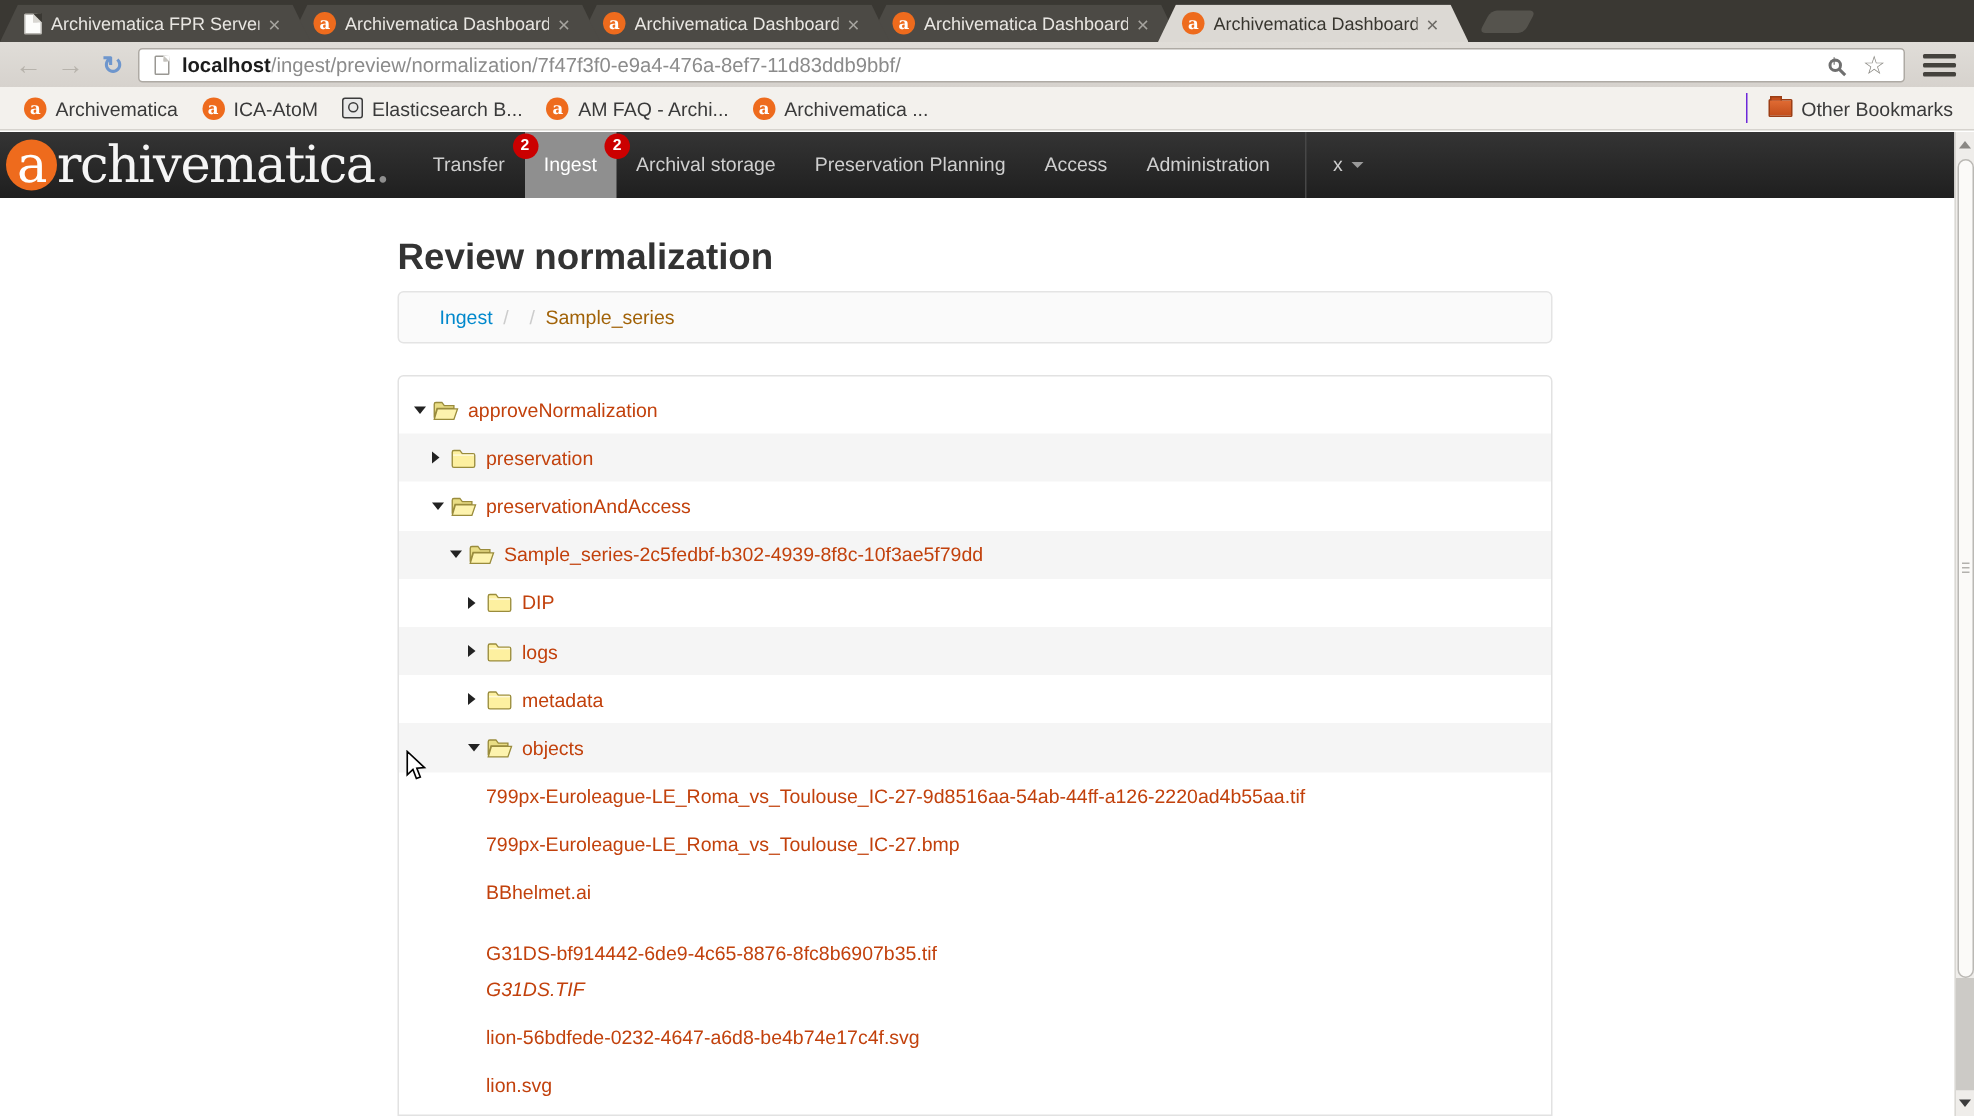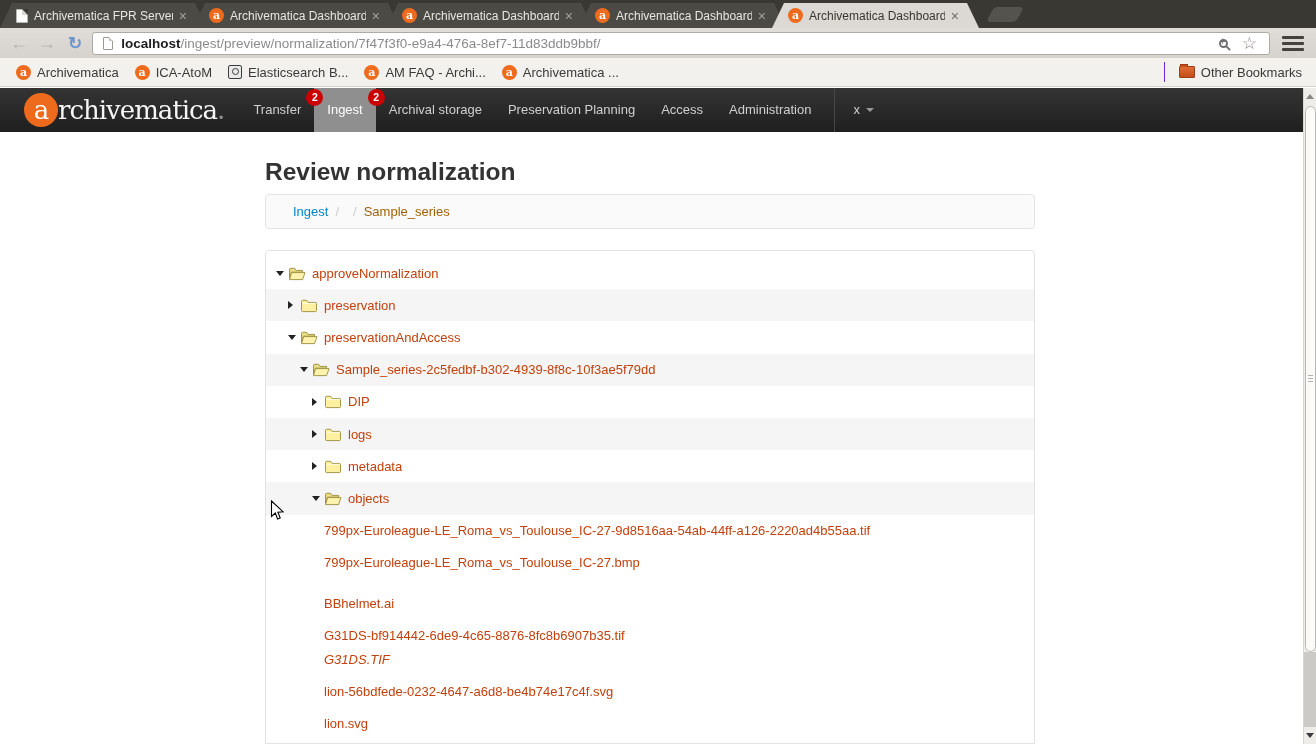--- a/index.html
+++ b/index.html
@@ -48,21 +48,21 @@
   .other-bm { margin-left:auto; display:flex; align-items:center; gap:6px; padding:0 14px 0 14px;
               border-left:1px solid #6d28d9; height:20px; }
   .bm-folder { width:16px; height:12px; background:linear-gradient(#e06b33,#c34e1c); border:1px solid #9c3e15; border-radius:1px; position:relative; }
   .bm-folder:before { content:""; position:absolute; top:-3px; left:0; width:6px; height:2px; background:#c34e1c; border:1px solid #9c3e15; border-bottom:none; }
 
   
   .viewport { position:absolute; top:88px; left:0; width:1303px; height:656px; background:#fff; }
 
   .site-header { position:absolute; top:0; left:0; width:1303px; height:44px;
                  background:linear-gradient(#343434,#1f1f1f); display:flex; align-items:center; }
-  .logo { font-family:"DejaVu Serif", serif; font-size:26px; color:#f5f5f5; margin-left:24px;
+  .logo { font-family:"DejaVu Serif", serif; font-size:34px; color:#f5f5f5; margin-left:4px;
           letter-spacing:-1px; white-space:nowrap; }
   .logo .ball { display:inline-block; width:34px; height:34px; background:#ee6b1d; border-radius:50%;
                 text-align:center; line-height:34px; color:#fff; }
   .logo .dot { color:#8f8f8f; }
   .mainnav { display:flex; align-items:center; height:44px; margin-left:16px; font-size:13px; }
   .mainnav .item { position:relative; height:44px; line-height:44px; padding:0 13px; color:#cfcfcf; cursor:pointer; }
   .mainnav .item.active { background:#8f8f8f; color:#fff; }
   .badge { position:absolute; top:1px; right:-9px; width:17px; height:17px; border-radius:50%;
            background:#cb0000; color:#fff; font-size:10.5px; font-weight:bold; text-align:center;
            line-height:17px; z-index:3; }
@@ -293,21 +293,21 @@
             <path d="M3.6 6.6 L17 6.6 L14.6 13.6 L1.5 13.6 Z" fill="#fdf3ae" stroke="#9a8c3c" stroke-width="0.9"></path>
           </svg></span>
         <span class="tlabel">objects</span>
       </div>
       <div class="trow" style="padding-left: 58px;">
         <span class="tlabel">799px-Euroleague-LE_Roma_vs_Toulouse_IC-27-9d8516aa-54ab-44ff-a126-2220ad4b55aa.tif</span>
       </div>
       <div class="trow" style="padding-left: 58px;">
         <span class="tlabel">799px-Euroleague-LE_Roma_vs_Toulouse_IC-27.bmp</span>
       </div>
-      <div class="trow" style="padding-left: 58px; align-items: flex-end;">
+      <div class="trow" style="padding-left: 58px;">
         <span class="tlabel">BBhelmet.ai</span>
       </div>
       <div class="trow" style="padding-left: 58px; align-items: flex-end;">
         <span class="tlabel">G31DS-bf914442-6de9-4c65-8876-8fc8b6907b35.tif</span>
       </div>
       <div class="trow" style="padding-left: 58px; font-style: italic;">
         <span class="tlabel">G31DS.TIF</span>
       </div>
       <div class="trow" style="padding-left: 58px;">
         <span class="tlabel">lion-56bdfede-0232-4647-a6d8-be4b74e17c4f.svg</span>

